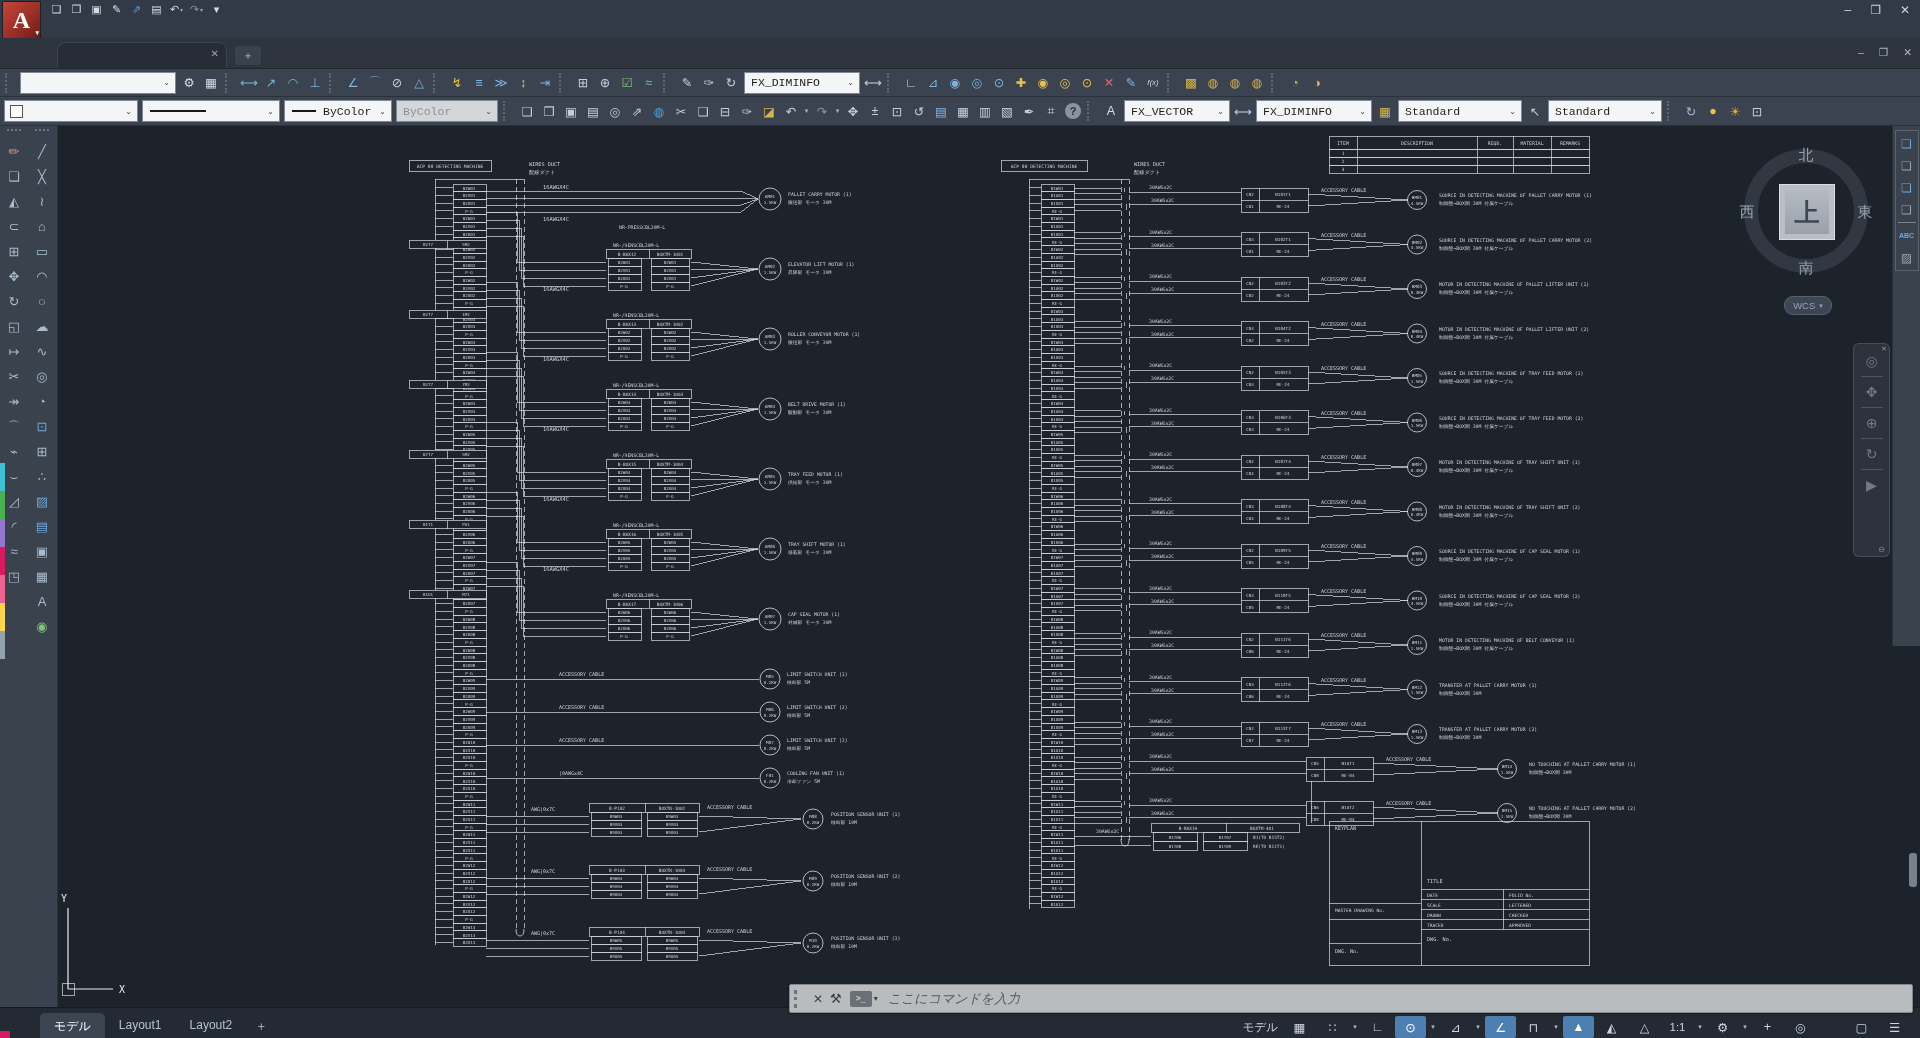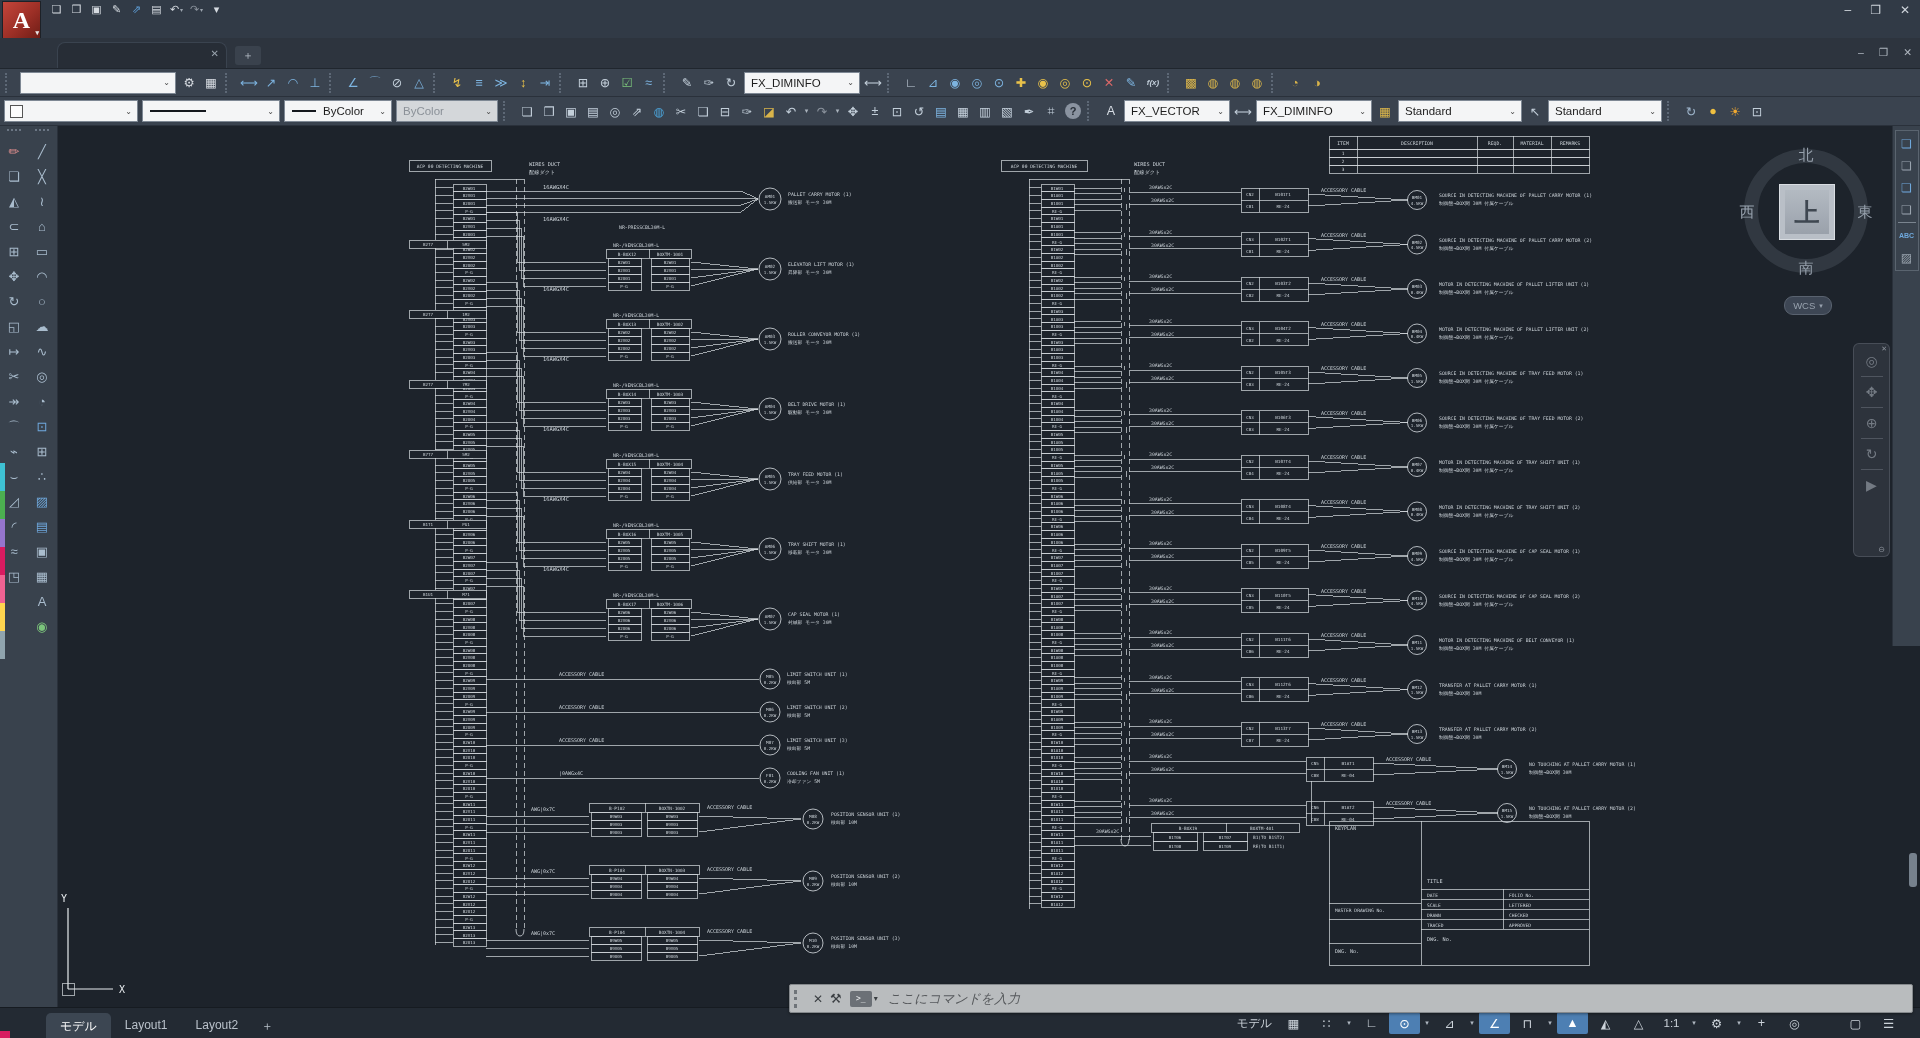--- a/index.html
+++ b/index.html
@@ -23,21 +23,21 @@
   .tabadd{width:26px;height:19px;margin-left:8px;margin-bottom:3px;background:#3a424d;border-radius:3px;color:#b6bec7;font-size:11px;display:flex;align-items:center;justify-content:center;}
   .docctl{position:absolute;right:8px;top:8px;display:flex;gap:15px;color:#aeb6bf;font-size:10.5px;}
   
   .tbrow{flex:none;display:flex;align-items:center;background:#3a434f;border-bottom:1px solid #2a313b;padding:0 2px;}
   .row2{height:27px;} .row3{height:28px;}
   .tb-grip{width:7px;height:20px;border-left:2px dotted #5d6876;margin:0 4px 0 3px;}
   .tb-icon{min-width:22px;height:22px;display:flex;align-items:center;justify-content:center;font-size:12.5px;color:#c3cfda;border-radius:2px;}
   .tb-icon.small-txt{font-size:8px;font-style:italic;}
   .tb-caret{width:9px;font-size:7px;color:#aab3bd;text-align:center;}
   .tb-combo{height:20px;background:#f4f5f6;border:1px solid #7e8894;display:flex;align-items:center;font-size:11.5px;color:#1d1d1d;padding:0 3px;margin:0 2px;position:relative;}
-  .tb-combo .val{flex:1;overflow:hidden;white-space:nowrap;padding-left:3px;}
+  .tb-combo .val{flex:1;overflow:hidden;white-space:nowrap;padding-left:3px;font-family:Liberation Mono, monospace;}
   .tb-combo .ccaret{font-size:8px;color:#4a4a4a;padding:0 2px;}
   .tb-combo.disabled{background:#d4d7da;color:#8b9198;}
   .tb-combo .swatch{width:11px;height:11px;background:#fdfdfd;border:1px solid #555;margin-left:2px;}
   .tb-combo .lsample{width:56px;height:2px;background:#14181d;margin:0 4px;}
   .tb-combo .lsample.short{width:24px;}
   .help-round{background:#8a93a0;color:#272e37;border-radius:50%;width:16px;height:16px;min-width:16px;font-size:11px;font-weight:bold;margin:0 3px;}
   
   .main{flex:1;display:flex;min-height:0;position:relative;}
   .palettes{width:57px;flex:none;background:#39424d;border-right:1px solid #2a313b;display:flex;}
   .palette{width:28px;display:flex;flex-direction:column;align-items:center;padding-top:3px;}
@@ -67,21 +67,21 @@
   
   .cmdbar{position:absolute;left:731px;top:858px;width:1122px;height:27px;background:#b9bcbe;border:1px solid #84888c;border-radius:2px;display:flex;align-items:center;z-index:6;box-shadow:0 1px 3px rgba(0,0,0,.4);}
   .cmd-grip{width:8px;height:18px;border-left:3px dotted #6f7479;margin:0 6px 0 4px;}
   .cmd-x{color:#3a3e42;font-size:12px;margin:0 7px 0 2px;}
   .cmd-wrench{color:#3a3e42;font-size:13px;margin-right:8px;}
   .cmd-prompt{width:22px;height:16px;background:#6b7076;border-radius:2px;color:#e8eaec;font-size:8px;display:flex;align-items:center;justify-content:center;margin-right:2px;font-family:"DejaVu Sans Mono",monospace;}
   .cmd-pcaret{font-size:8px;color:#3a3e42;margin-right:10px;}
   .cmd-text{font-size:13px;font-style:italic;color:#56595c;}
   .scroll-nub{position:absolute;right:3px;bottom:120px;width:8px;height:34px;background:#8d99a6;border-radius:3px;opacity:.8;}
   
-  .bottombar{flex:none;height:30px;background:#232a33;border-top:1px solid #161b21;display:flex;align-items:center;padding:0 12px;position:relative;}
+  .bottombar{flex:none;height:30px;background:#232a33;border-top:1px solid #161b21;display:flex;align-items:flex-end;padding:0 6px;position:relative;}
   .ltabs{display:flex;align-items:center;height:100%;margin-left:34px;}
   .ltab{padding:5px 14px;font-size:12px;color:#b9c1ca;border-radius:5px 5px 0 0;align-self:flex-end;height:25px;box-sizing:border-box;}
   .ltab.active{background:#3c4652;color:#ffffff;}
   .ltab.add{padding:5px 9px;}
   .statusbar{margin-left:auto;display:flex;align-items:center;gap:2px;padding-right:4px;}
   .st-item{height:22px;min-width:23px;display:flex;align-items:center;justify-content:center;color:#ccd3da;font-size:12.5px;border-radius:2px;padding:0 4px;}
   .st-item.active{background:#4d7fb3;color:#fff;}
   .st-item.txt{font-size:11.5px;}
   .st-caret{width:10px;font-size:7px;color:#aeb6c0;text-align:center;}
   .st-gap{width:26px;}
@@ -193,21 +193,21 @@
       <div class="tb-icon" style="color: rgb(125, 180, 224);">⊿</div>
       <div class="tb-icon" style="color: rgb(125, 180, 224);">◉</div>
       <div class="tb-icon" style="color: rgb(125, 180, 224);">◎</div>
       <div class="tb-icon" style="color: rgb(125, 180, 224);">⊙</div>
       <div class="tb-icon" style="color: rgb(232, 193, 74);">✚</div>
       <div class="tb-icon" style="color: rgb(232, 193, 74);">◉</div>
       <div class="tb-icon" style="color: rgb(232, 193, 74);">◎</div>
       <div class="tb-icon" style="color: rgb(232, 193, 74);">⊙</div>
       <div class="tb-icon" style="color: rgb(216, 104, 104);">✕</div>
       <div class="tb-icon" style="color: rgb(125, 180, 224);">✎</div>
-      <div class="tb-icon small-txt" style="color: rgb(195, 207, 218); font-weight: bold;">f(x)</div>
+      <div class="tb-icon small-txt" style="color: rgb(195, 207, 218);">f(x)</div>
       <div class="tb-grip"></div>
       <div class="tb-icon" style="color: rgb(217, 180, 74);">▩</div>
       <div class="tb-icon" style="color: rgb(217, 180, 74);">◍</div>
       <div class="tb-icon" style="color: rgb(217, 180, 74);">◍</div>
       <div class="tb-icon" style="color: rgb(217, 180, 74);">◍</div>
       <div class="tb-grip"></div>
       <div class="tb-icon" style="color: rgb(217, 180, 74);">◔</div>
       <div class="tb-icon" style="color: rgb(217, 180, 74);">◑</div>
     </div>
   <div class="tbrow row3" id="toolbar-std">

